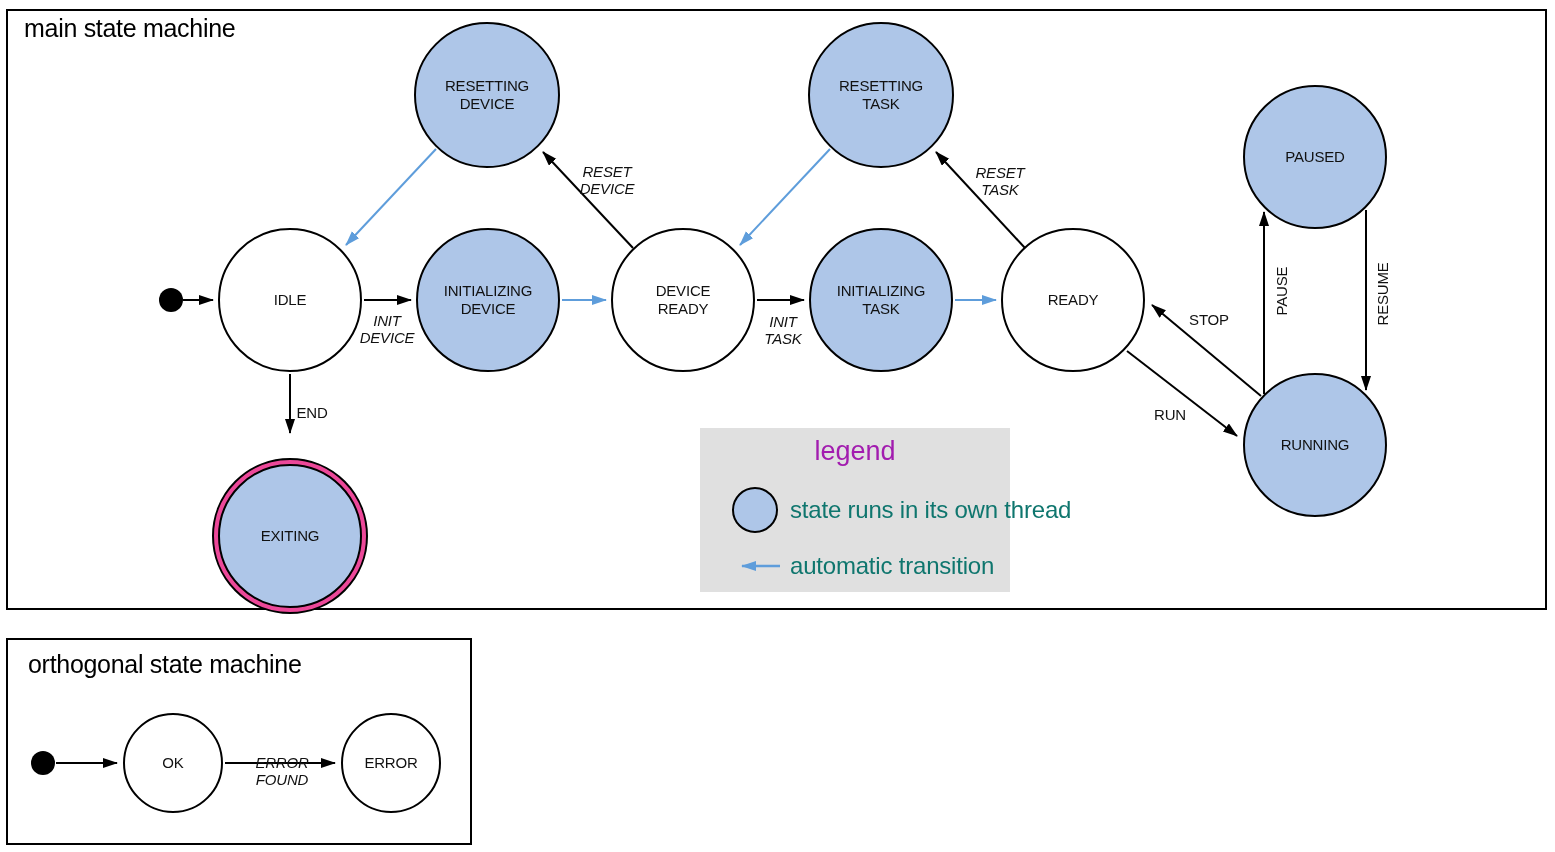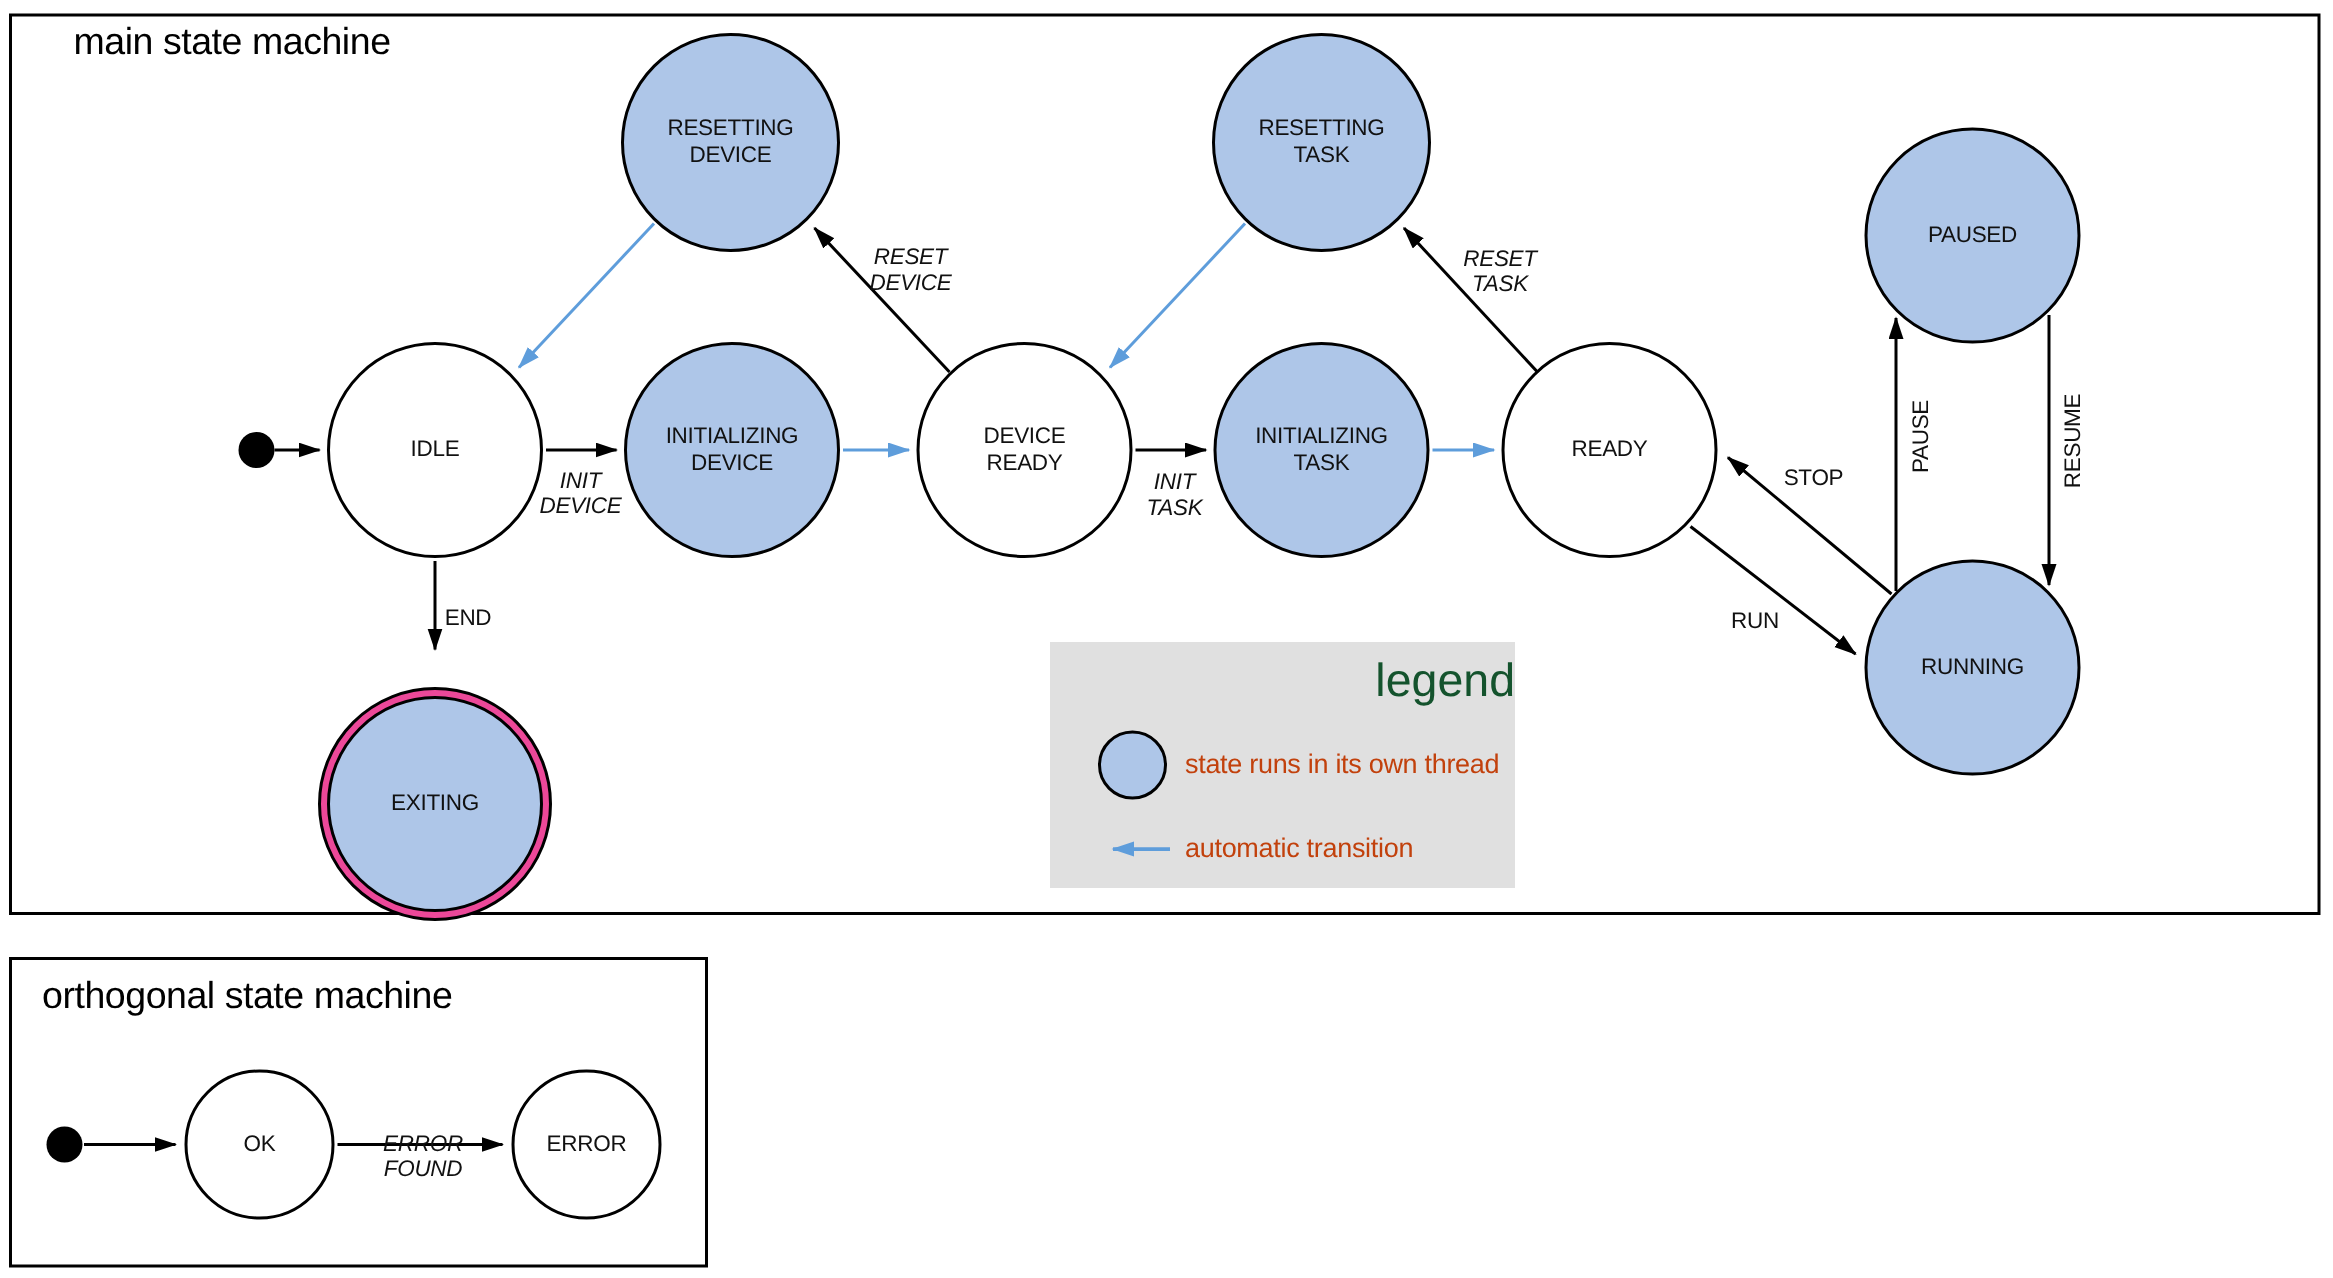--- a/index.html
+++ b/index.html
@@ -25,21 +25,21 @@
   }
   #panel-main  { left:6px; top:9px;   width:1541px; height:601px; }
   #panel-orth  { left:6px; top:638px; width:466px;  height:207px; }
   .panel-title {
     position:absolute;
     font-size:25px;
     letter-spacing:-0.3px;
     color:#000;
     z-index:4;
   }
-  #main-title { left:24px; top:14px;margin-left:25px; }
+  #main-title { left:24px; top:14px; }
   #orth-title { left:28px; top:650px; }
 
   #arrow-layer {
     position:absolute; left:0; top:0;
     width:1555px; height:852px;
     z-index:1;
   }
   .tl { stroke:var(--line); stroke-width:2; fill:none; }
   .tl.auto { stroke:var(--auto-arrow); }
 
@@ -116,39 +116,39 @@
   #legend {
     position:absolute;
     left:700px; top:428px;
     width:310px; height:164px;
     background:var(--legend-bg);
     z-index:2;
   }
   #legend-title {
     position:absolute;
     left:0; right:0; top:8px;
-    text-align:right;
-    font-size:31px;
-    color:#14532d;
+    text-align:center;
+    font-size:27px;
+    color:#a21caf;
   }
   #legend-circle {
     position:absolute;
     left:32px; top:59px;
     width:46px; height:46px;
     border:2px solid var(--line);
     border-radius:50%;
     background:var(--threaded-fill);
   }
   .legend-label {
     position:absolute;
     left:90px;
     transform:translateY(-50%);
-    font-size:18px;
+    font-size:24px;
     letter-spacing:-0.2px;
-    color:#c2410c;
+    color:#0f766e;
     white-space:nowrap;
   }
   #legend-label-1 { top:82px; }
   #legend-label-2 { top:138px; }
   #legend-arrow { position:absolute; left:28px; top:131px; }
 </style>
 </head>
 <body>
 
 <div class="panel" id="panel-main"></div>

